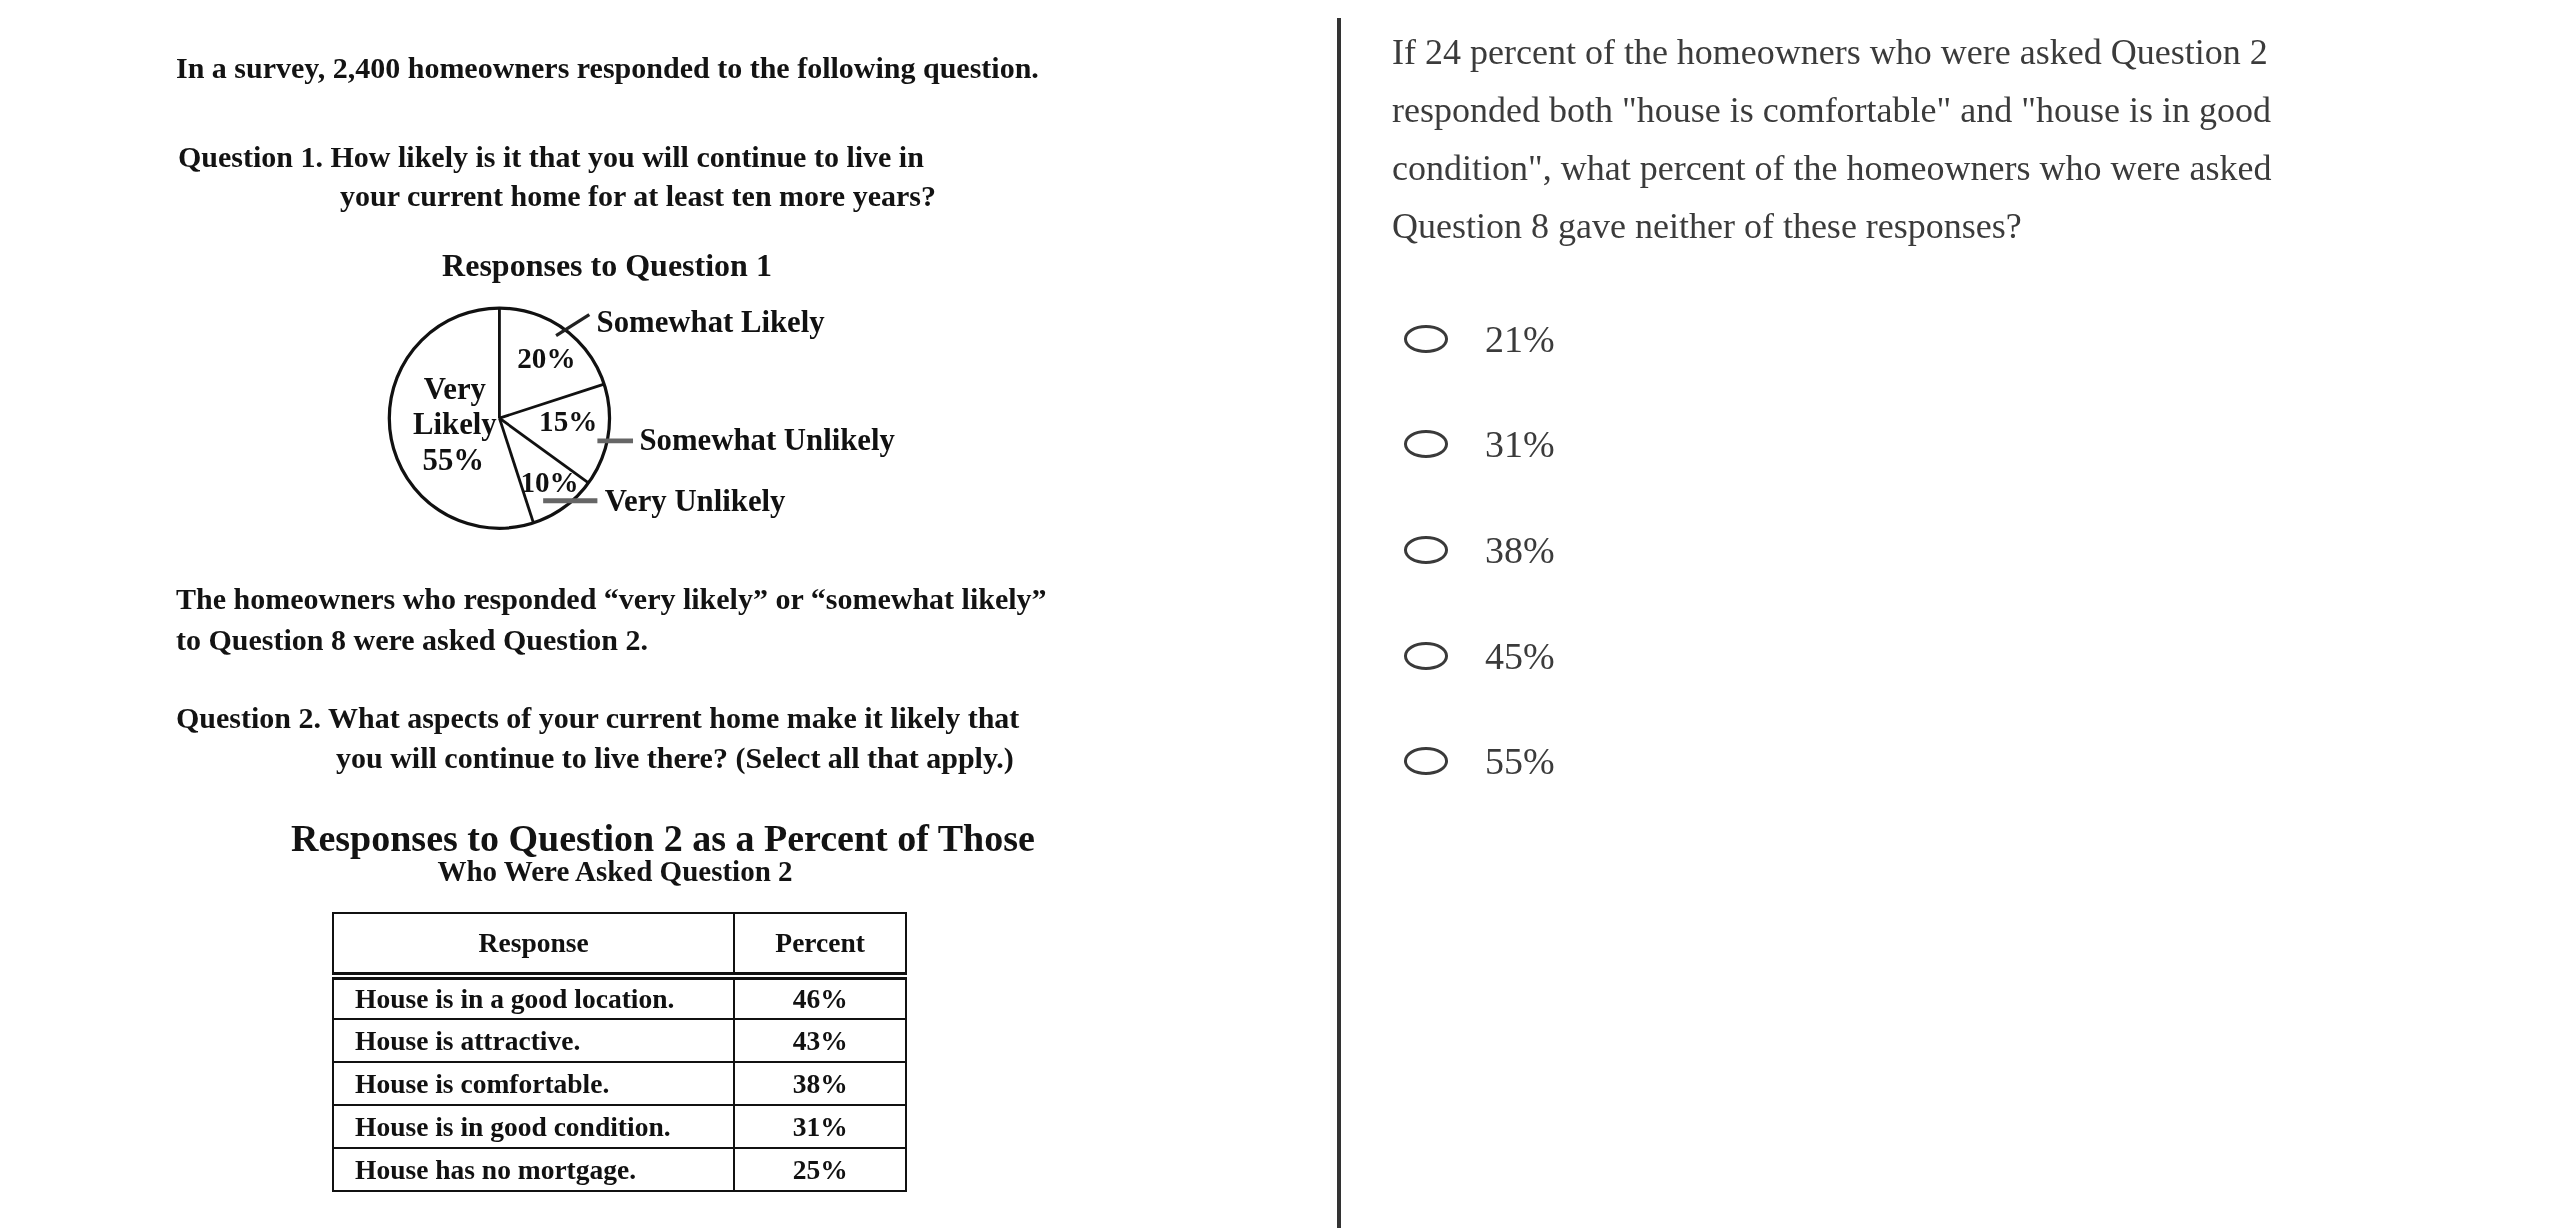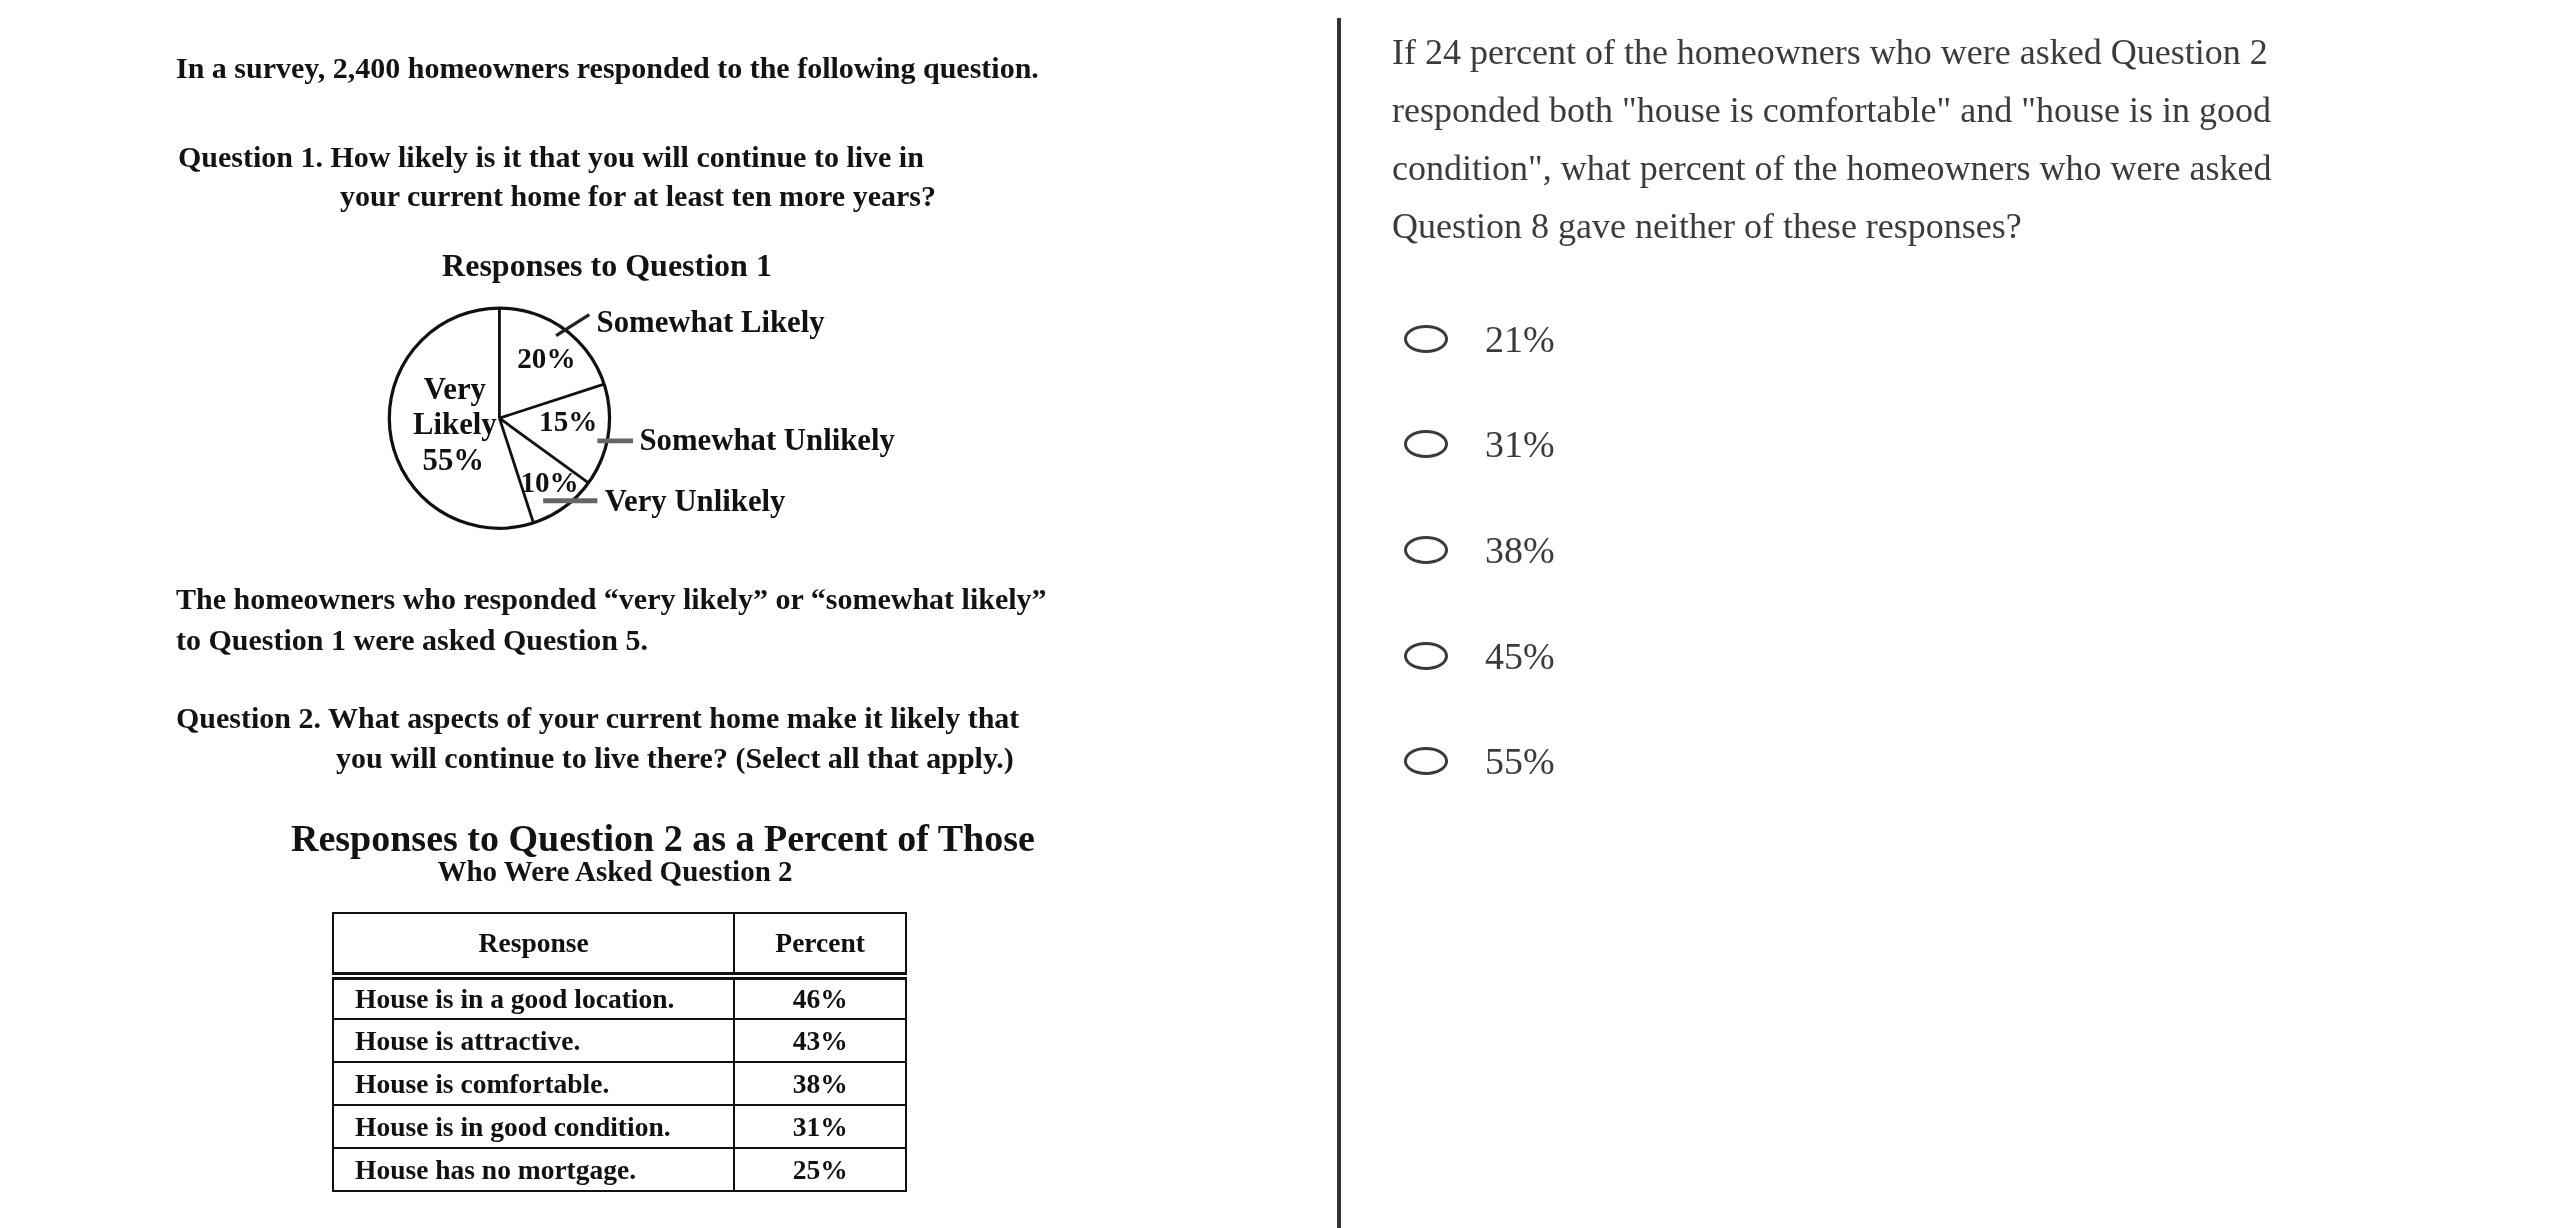--- a/index.html
+++ b/index.html
@@ -94,21 +94,21 @@
     <line class="callout-line" x1="288" y1="34" x2="247" y2="60"></line>
     <line class="callout-dash" x1="298" y1="190" x2="342" y2="190"></line>
     <line class="callout-dash" x1="231" y1="264" x2="298" y2="264"></line>
 
     <text class="pie-callout" x="297" y="55">Somewhat Likely</text>
     <text class="pie-callout" x="350" y="201">Somewhat Unlikely</text>
     <text class="pie-callout" x="307" y="277">Very Unlikely</text>
   </svg>
 
   <div class="lp-line" style="left:176px; top:584px;">The homeowners who responded “very likely” or “somewhat likely”</div>
-  <div class="lp-line" style="left:176px; top:625px;">to Question 1 were asked Question 5.</div>
+  <div class="lp-line" style="left:176px; top:625px;">to Question 8 were asked Question 2.</div>
 
   <div class="lp-line" style="left:176px; top:703px;">Question 2. What aspects of your current home make it likely that</div>
   <div class="lp-line" style="left:336px; top:743px;">you will continue to live there? (Select all that apply.)</div>
 
   <div class="lp-line lp-center" style="left:291px; top:819px; width:648px; font-size:38px;">Responses to Question 2 as a Percent of Those</div>
   <div class="lp-line lp-center" style="left:291px; top:857px; width:648px; font-size:29px;">Who Were Asked Question 2</div>
 
   <table id="responses-table">
     <thead>
       <tr>

